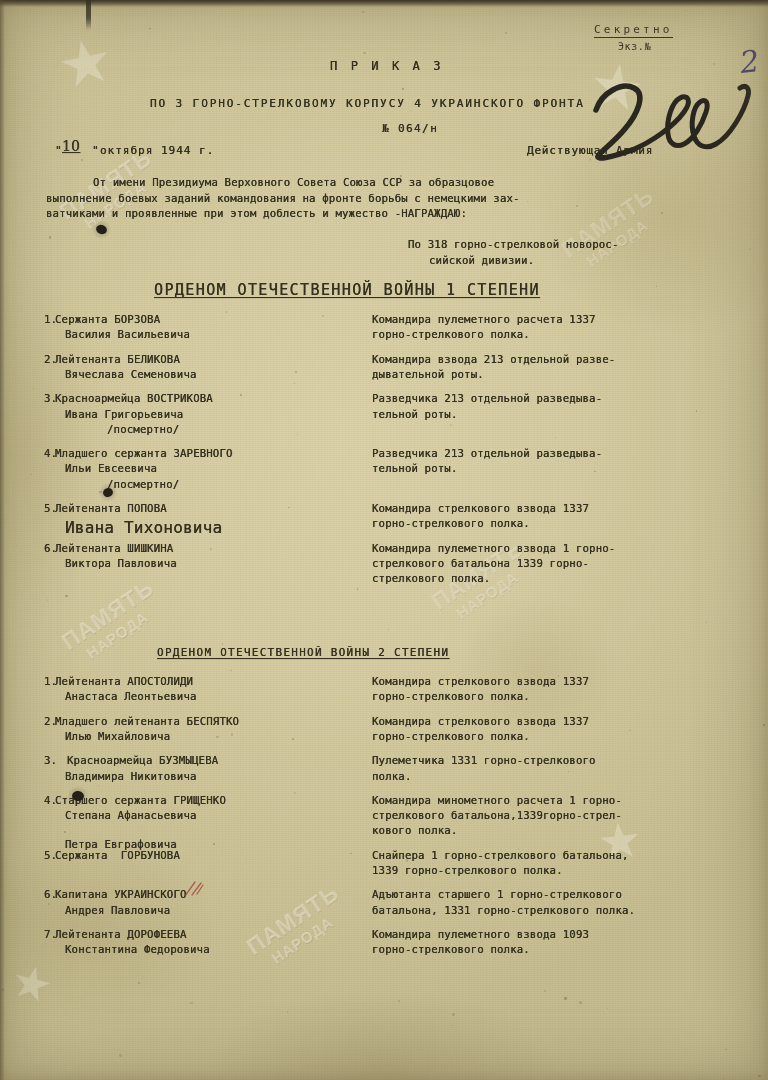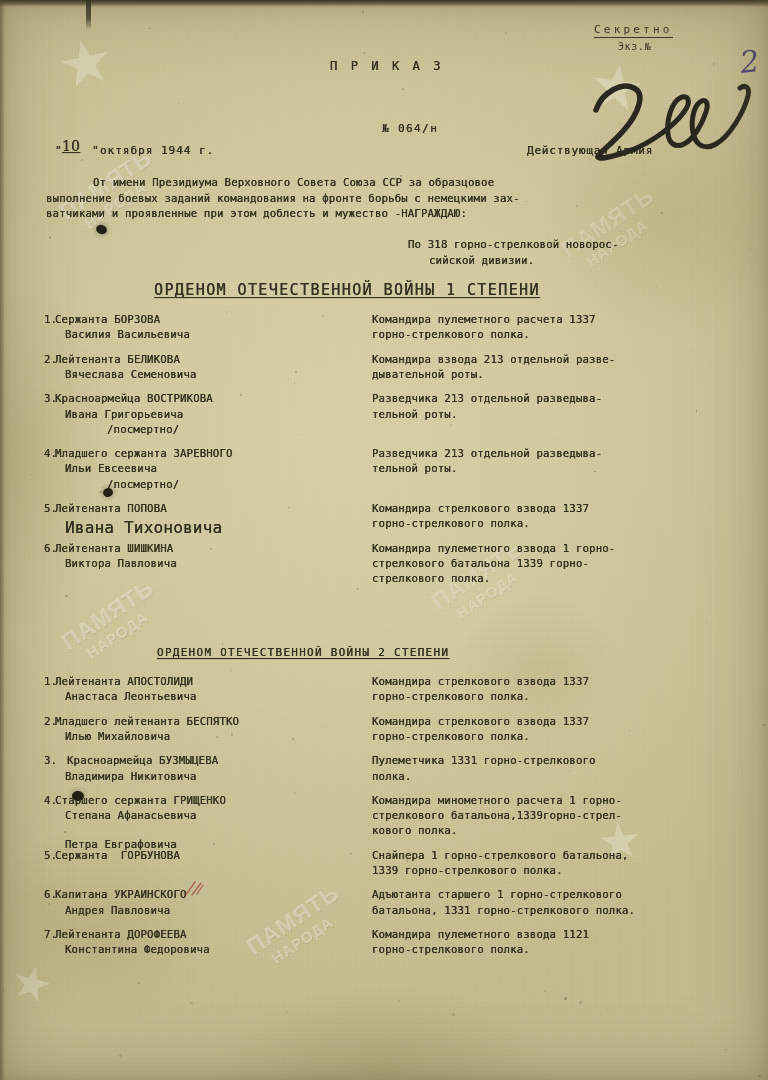--- a/index.html
+++ b/index.html
@@ -196,20 +196,21 @@
     <span class="l2">НАРОДА</span>
   </div>
 
   <div id="secret-block">
     <div id="secret-word">Секретно</div>
     <div id="copy-line">Экз.№</div>
     <div id="copy-num">2</div>
   </div>
 
   <div class="tw sp" style="top:60px;  left:330px; font-size:12px;">П Р И К А З</div>
+  <div class="tw sp2" style="top:97px;  left:150px; font-size:11px;">ПО 3 ГОРНО-СТРЕЛКОВОМУ КОРПУСУ 4 УКРАИНСКОГО ФРОНТА</div>
   <div class="tw" style="top:122px; left:352px; font-size:11px; letter-spacing:1.4px;padding-left:30px;">№ 064/н</div>
 
   <div class="tw" style="top:144px; left:55px;  font-size:11px; letter-spacing:1px;">"</div>
   <div class="tw" style="top:140px; left:62px;  font-size:14px; font-family:'DejaVu Serif',serif; color:#3a3524; text-decoration:underline;">10</div>
   <div class="tw" style="top:144px; left:92px;  font-size:11px; letter-spacing:1px;">"</div>
   <div class="tw" style="top:144px; left:100px; font-size:11px; letter-spacing:1px;">октября 1944 г.</div>
   <div class="tw" style="top:144px; left:527px; font-size:11px; letter-spacing:.8px;">Действующая Армия</div>
 
   <div id="signature">
     <svg viewBox="0 0 180 92">
@@ -321,21 +322,21 @@
         <div class="tw" style="top: 888.3px; left: 44px; font-size: 10.6px;">6.</div>
         <div class="tw" style="top: 888.3px; left: 55px; font-size: 10.6px;">Капитана УКРАИНСКОГО</div>
         <div class="tw" style="top: 903.6px; left: 65px; font-size: 10.6px;">Андрея Павловича</div>
         <div class="tw" style="top: 888.3px; left: 372px; font-size: 10.6px;">Адъютанта старшего 1 горно-стрелкового</div>
         <div class="tw" style="top: 903.6px; left: 372px; font-size: 10.6px;">батальона, 1331 горно-стрелкового полка.</div>
       </div>
       <div>
         <div class="tw" style="top: 927.9px; left: 44px; font-size: 10.6px;">7.</div>
         <div class="tw" style="top: 927.9px; left: 55px; font-size: 10.6px; text-align: right;">Лейтенанта ДОРОФЕЕВА</div>
         <div class="tw" style="top: 943.2px; left: 65px; font-size: 10.6px;">Константина Федоровича</div>
-        <div class="tw" style="top: 927.9px; left: 372px; font-size: 10.6px;">Командира пулеметного взвода 1121</div>
+        <div class="tw" style="top: 927.9px; left: 372px; font-size: 10.6px;">Командира пулеметного взвода 1093</div>
         <div class="tw" style="top: 943.2px; left: 372px; font-size: 10.6px;">горно-стрелкового полка.</div>
       </div>
     </div>
 
   <div class="blot" id="blot-1"></div>
   <div class="blot" id="blot-2"></div>
   <div class="blot" id="blot-3"></div>
 
   <div class="pencil-mark">
     <svg width="22" height="18" viewBox="0 0 22 18">

